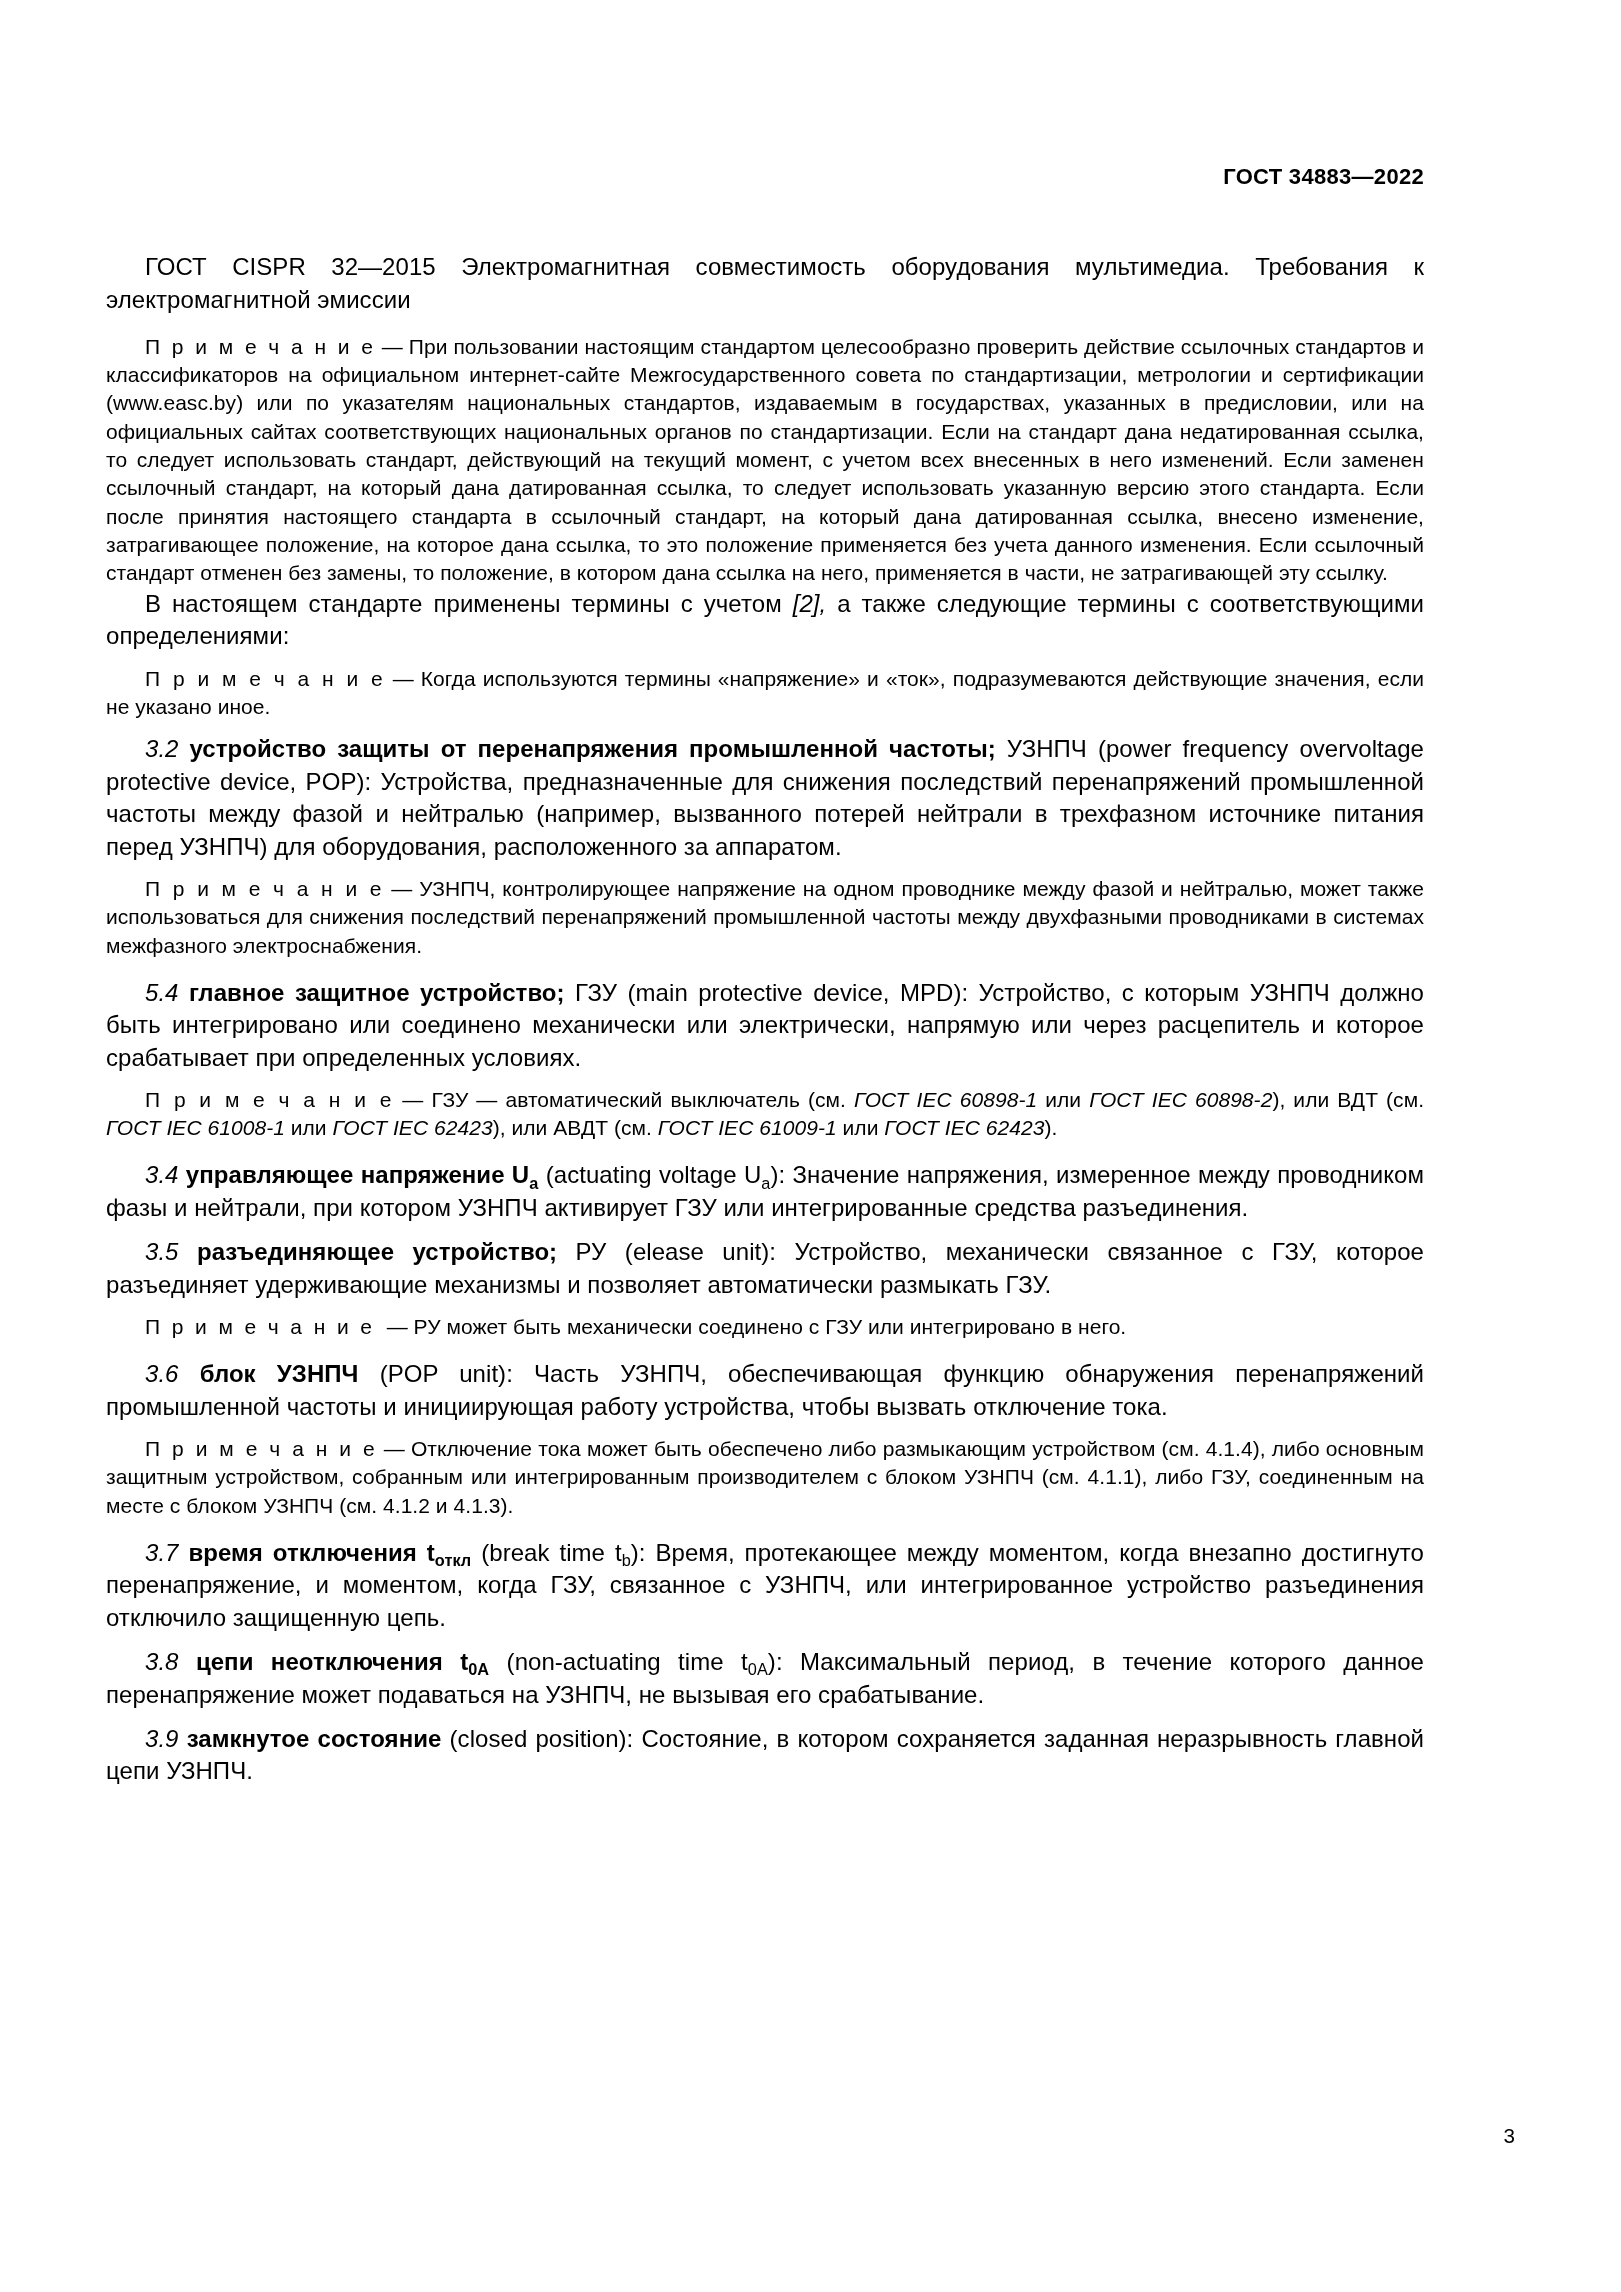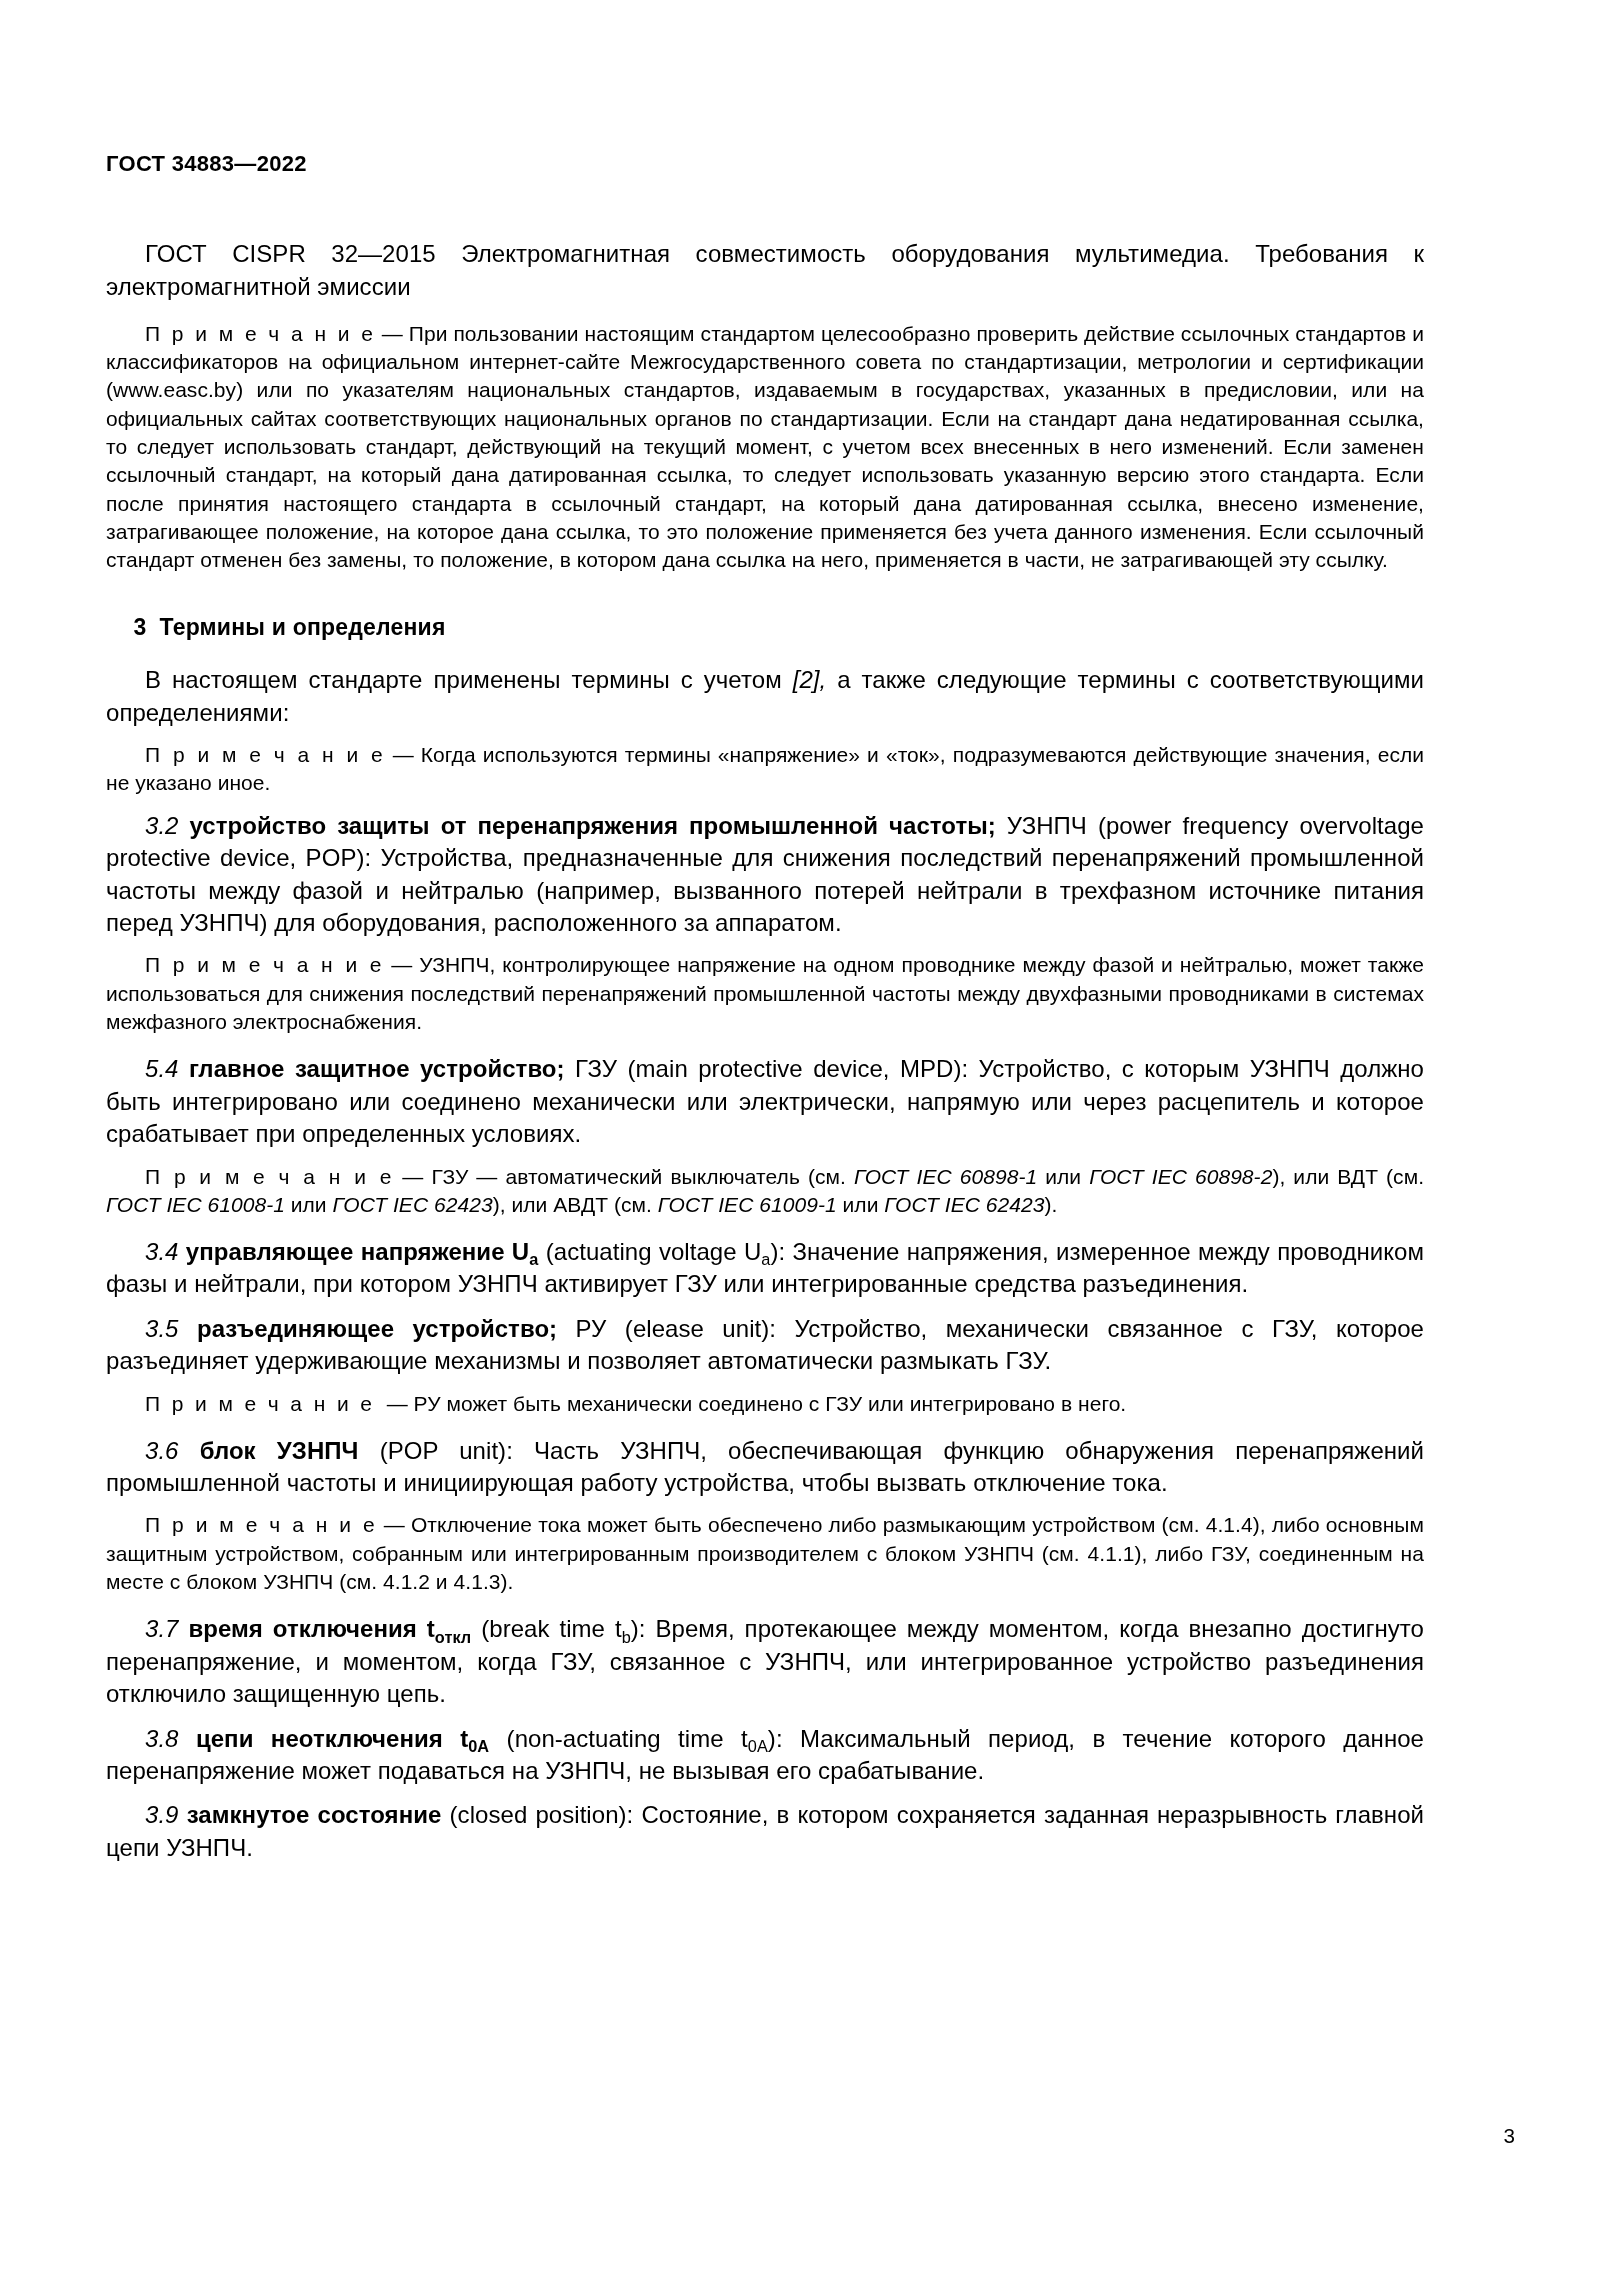--- a/index.html
+++ b/index.html
@@ -17,24 +17,25 @@
     color: #000000;
     box-sizing: border-box;
   }
   .content {
     position: absolute;
     left: 106px;
     top: 147px;
     width: 1318px;
   }
   .header-line {
+    text-align: right;
     font-size: 22px;
     font-weight: bold;
     letter-spacing: 0.3px;
-    margin: 4px 0 61px 0;
+    margin: 17px 0 61px 0;
   }
   p {
     margin: 0;
     text-align: justify;
     font-size: 24px;
     line-height: 1.355;
     letter-spacing: 0.05px;
   }
   .indent {
     text-indent: 39px;
@@ -80,23 +81,20 @@
   <div class="content">
 
     <div class="header-line">ГОСТ 34883—2022</div>
 
     <p class="indent">ГОСТ CISPR 32—2015 Электромагнитная совместимость оборудования мультимедиа. Требования к электромагнитной эмиссии</p>
 
     <p class="note gap-m">
       <span class="spaced">П р и м е ч а н и е</span><span> — </span><span>При пользовании настоящим стандартом целесообразно проверить действие ссылочных стандартов и классификаторов на официальном интернет-сайте Межгосударственного совета по стандартизации, метрологии и сертификации (www.easc.by) или по указателям национальных стандартов, издаваемым в государствах, указанных в предисловии, или на официальных сайтах соответствующих национальных органов по стандартизации. Если на стандарт дана недатированная ссылка, то следует использовать стандарт, действующий на текущий момент, с учетом всех внесенных в него изменений. Если заменен ссылочный стандарт, на который дана датированная ссылка, то следует использовать указанную версию этого стандарта. Если после принятия настоящего стандарта в ссылочный стандарт, на который дана датированная ссылка, внесено изменение, затрагивающее положение, на которое дана ссылка, то это положение применяется без учета данного изменения. Если ссылочный стандарт отменен без замены, то положение, в котором дана ссылка на него, применяется в части, не затрагивающей эту ссылку.</span>
     </p>
 
-    <h2 class="section-title">
-      <span>3</span>&nbsp;&nbsp;<span>Термины и определения</span>
-    </h2>
 
     <p class="indent">В настоящем стандарте применены термины с учетом <i class="it">[2],</i> а также следующие термины с соответствующими определениями:</p>
 
     <p class="note gap-s">
       <span class="spaced">П р и м е ч а н и е</span> — <span>Когда используются термины «напряжение» и «ток», подразумеваются действующие значения, если не указано иное.</span>
     </p>
 
 
     <p class="indent gap-s">
       <i class="term-num">3.2</i>&nbsp;<span class="term-name">устройство защиты от перенапряжения промышленной частоты;</span><span> УЗНПЧ </span><span>(power frequency overvoltage protective device, POP)</span><span>: Устройства, предназначенные для снижения последствий перенапряжений промышленной частоты между фазой и нейтралью (например, вызванного потерей нейтрали в трехфазном источнике питания перед УЗНПЧ) для оборудования, расположенного за аппаратом.</span>

